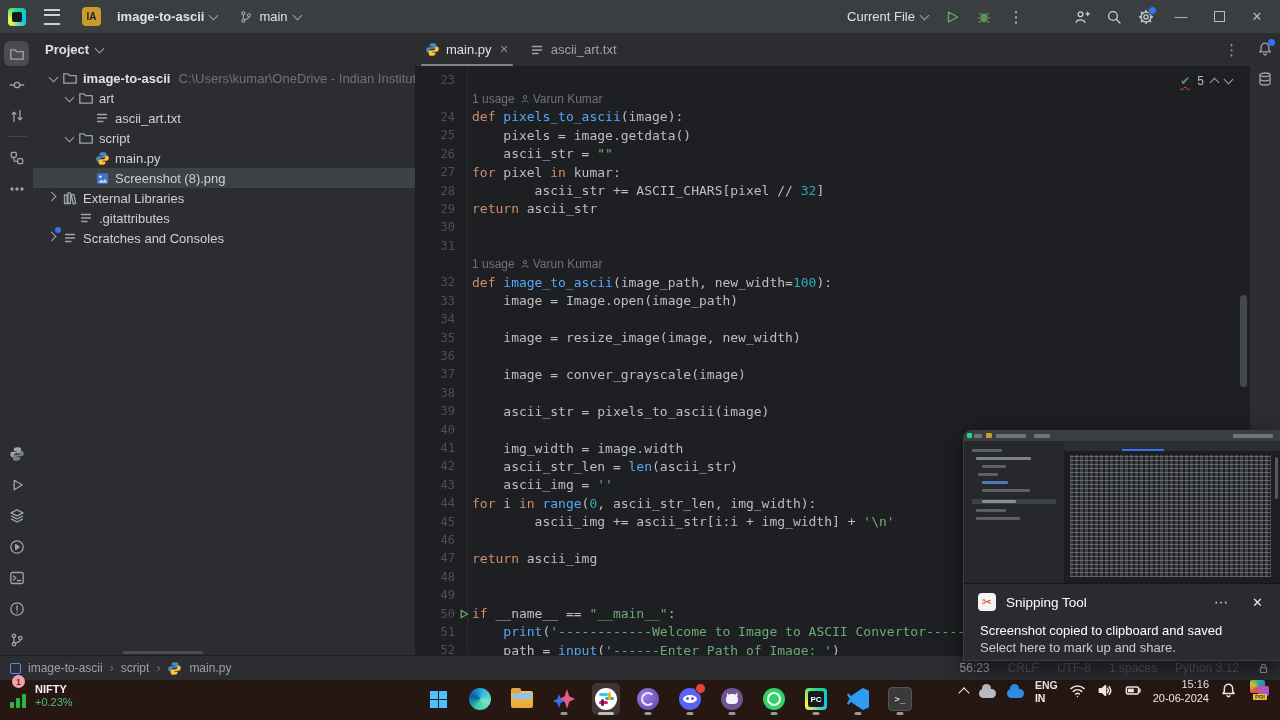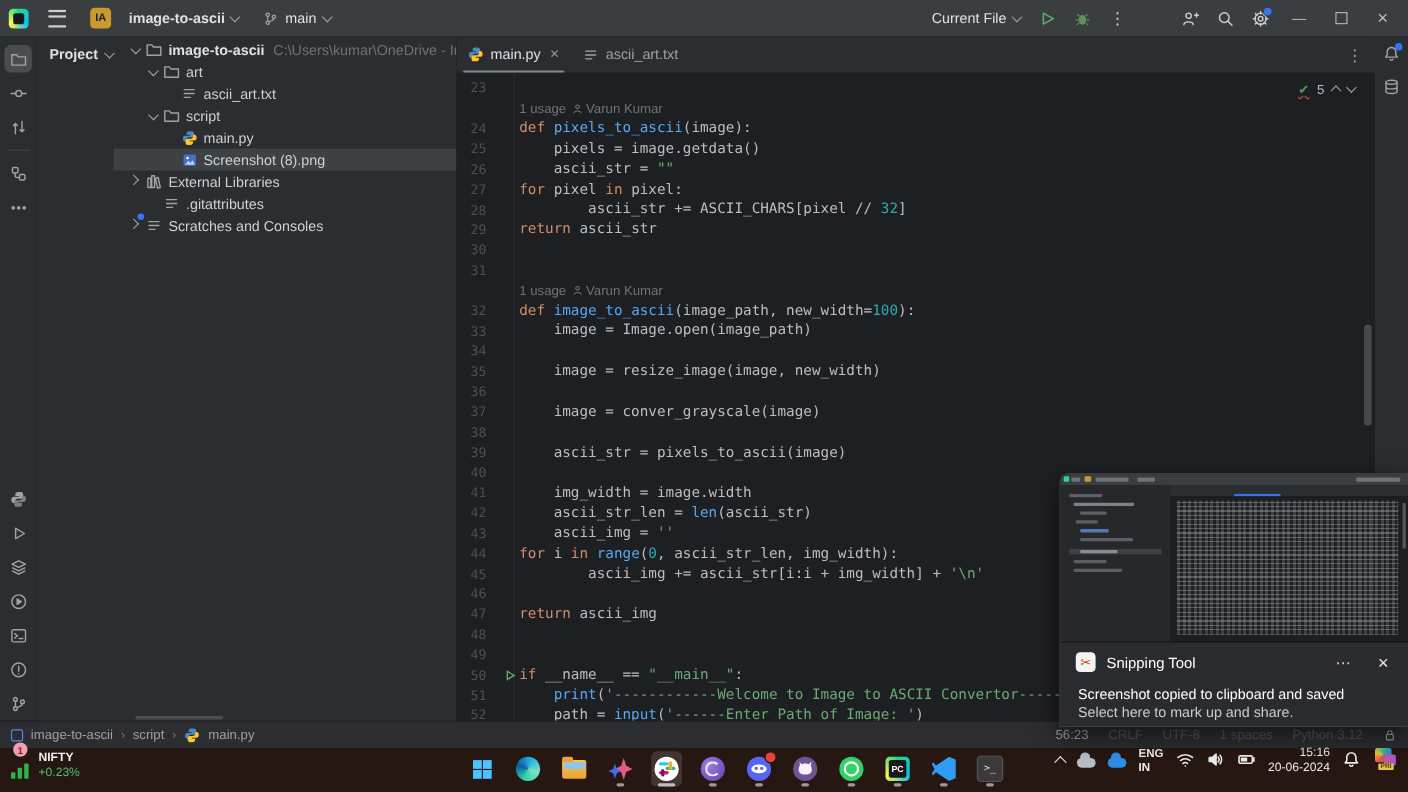--- a/index.html
+++ b/index.html
@@ -24,21 +24,21 @@
   svg.ic{display:block;}
   
   .mainrow{flex:1 1 auto;display:flex;min-height:0;}
   .strip{width:33px;background:#2B2D30;display:flex;flex-direction:column;align-items:center;padding-top:5px;flex:0 0 33px;}
   .strip .s-btn{width:25px;height:25px;margin:3px 0;border-radius:6px;display:flex;align-items:center;justify-content:center;color:#9FA4AA;}
   .strip .s-btn.active{background:#4A4C50;color:#E8EAED;}
   .strip .s-div{width:20px;border-top:1px solid #44464A;margin:5px 0;}
   .strip .s-spacer{flex:1;}
   .rightstrip{width:30px;background:#2B2D30;display:flex;flex-direction:column;align-items:center;padding-top:8px;flex:0 0 30px;gap:14px;}
   
-  .panel{width:382px;flex:0 0 382px;background:#2B2D30;display:flex;flex-direction:row;position:relative;}
+  .panel{width:382px;flex:0 0 382px;background:#2B2D30;display:flex;flex-direction:column;position:relative;}
   .panel-head{height:33px;display:flex;align-items:center;gap:7px;padding-left:12px;color:#DFE1E5;font-weight:bold;flex:0 0 33px;}
   .tree{flex:1;overflow:hidden;padding-top:2px;position:relative;}
   .trow{height:20px;display:flex;align-items:center;white-space:nowrap;overflow:hidden;color:#CED0D6;}
   .trow.sel{background:#3E4145;}
   .trow .tchev{width:16px;display:flex;justify-content:center;flex:0 0 16px;}
   .trow .ticon{width:18px;display:flex;justify-content:center;flex:0 0 18px;}
   .trow .tlabel{margin-left:4px;}
   .trow .tlabel.b{font-weight:bold;color:#DFE1E5;}
   .trow .tpath{color:#6F737A;margin-left:8px;}
   .hscroll{position:absolute;left:90px;bottom:1px;width:80px;height:3px;border-radius:2px;background:#4A4D51;}
@@ -48,21 +48,21 @@
   .tab{display:flex;align-items:center;gap:6px;padding:0 10px;color:#9DA1A8;position:relative;}
   .tab.active{color:#DFE1E5;}
   .tab.active::after{content:"";position:absolute;left:6px;right:6px;bottom:0;height:2px;background:#82858A;border-radius:1px;}
   .tab .x{color:#8C9096;font-size:11px;margin-left:2px;}
   .tab-sp{flex:1;}
   .tab-more{display:flex;align-items:center;padding:0 10px;color:#9DA1A8;font-size:15px;letter-spacing:1px;}
   .editor{flex:1;position:relative;overflow:hidden;font-family:"DejaVu Sans Mono","Liberation Mono",monospace;font-size:13px;}
   .gutline{position:absolute;top:0;bottom:0;left:52px;width:1px;background:rgba(255,255,255,0.06);}
   .code{position:absolute;inset:0;padding-top:4px;}
   .c-row{height:18.4px;display:flex;align-items:center;white-space:pre;}
-  .c-num{width:40px;text-align:center;color:#4B5059;flex:0 0 40px;font-size:12px;}
+  .c-num{width:40px;text-align:right;color:#4B5059;flex:0 0 40px;font-size:12px;}
   .c-run{width:17px;flex:0 0 17px;display:flex;justify-content:center;align-items:center;}
   .c-text{padding-left:0px;}
   .tk-kw{color:#CF8E6D;} .tk-fn{color:#56A8F5;} .tk-bi{color:#56A8F5;text-align:center;}
   .tk-st{color:#6AAB73;} .tk-nu{color:#2AACB8;} .tk-d{color:#BCBEC4;}
   .c-ann{color:#6F737A;font-family:"Liberation Sans",sans-serif;font-size:12px;display:flex;align-items:center;gap:5px;}
   .inspect{position:absolute;top:5px;right:14px;display:flex;align-items:center;gap:7px;color:#BCBEC4;font-size:12px;font-family:"Liberation Sans",sans-serif;background:#1E1F22;padding:2px 4px;border-radius:4px;}
   .inspect .ok{color:#57965C;text-decoration:underline wavy #C75450 1px;font-size:12px;}
   .vscroll{position:absolute;right:3px;top:228px;width:7px;height:92px;border-radius:4px;background:#45484C;}
   
   .statusbar{height:24px;background:#2B2D30;border-top:1px solid #1E1F22;display:flex;align-items:center;padding:0 10px;color:#9DA1A8;font-size:12px;flex:0 0 24px;}
@@ -429,21 +429,21 @@
         <div class="gutline"></div>
         <div class="code" id="code">
             <div class="c-row"><span class="c-num">23</span><span class="c-run"></span><span class="c-text"></span></div>
             <div class="c-row"><span class="c-num"></span><span class="c-run"></span><span class="c-ann"><span>1 usage</span><span style="display:flex;align-items:center;gap:3px;"><svg width="10" height="10" viewBox="0 0 16 16" fill="none" stroke="#6F737A" stroke-width="1.6">
                     <circle cx="8" cy="5" r="2.6"></circle>
                     <path d="M2.8 14c.7-4 9.7-4 10.4 0"></path>
                   </svg>Varun Kumar</span></span></div>
             <div class="c-row"><span class="c-num">24</span><span class="c-run"></span><span class="c-text"><span class="tk-kw">def </span><span class="tk-fn">pixels_to_ascii</span><span class="tk-d">(image):</span></span></div>
             <div class="c-row"><span class="c-num">25</span><span class="c-run"></span><span class="c-text"><span class="tk-d">    pixels = image.getdata()</span></span></div>
             <div class="c-row"><span class="c-num">26</span><span class="c-run"></span><span class="c-text"><span class="tk-d">    ascii_str = </span><span class="tk-st">""</span></span></div>
-            <div class="c-row"><span class="c-num">27</span><span class="c-run"></span><span class="c-text"><span class="tk-kw">for</span><span class="tk-d"> pixel </span><span class="tk-kw">in</span><span class="tk-d"> pixel:</span></span></div>
+            <div class="c-row"><span class="c-num">27</span><span class="c-run"></span><span class="c-text"><span class="tk-kw">for</span><span class="tk-d"> pixel </span><span class="tk-kw">in</span><span class="tk-d"> kumar:</span></span></div>
             <div class="c-row"><span class="c-num">28</span><span class="c-run"></span><span class="c-text"><span class="tk-d">        ascii_str += ASCII_CHARS[pixel // </span><span class="tk-nu">32</span><span class="tk-d">]</span></span></div>
             <div class="c-row"><span class="c-num">29</span><span class="c-run"></span><span class="c-text"><span class="tk-kw">return</span><span class="tk-d"> ascii_str</span></span></div>
             <div class="c-row"><span class="c-num">30</span><span class="c-run"></span><span class="c-text"></span></div>
             <div class="c-row"><span class="c-num">31</span><span class="c-run"></span><span class="c-text"></span></div>
             <div class="c-row"><span class="c-num"></span><span class="c-run"></span><span class="c-ann"><span>1 usage</span><span style="display:flex;align-items:center;gap:3px;"><svg width="10" height="10" viewBox="0 0 16 16" fill="none" stroke="#6F737A" stroke-width="1.6">
                     <circle cx="8" cy="5" r="2.6"></circle>
                     <path d="M2.8 14c.7-4 9.7-4 10.4 0"></path>
                   </svg>Varun Kumar</span></span></div>
             <div class="c-row"><span class="c-num">32</span><span class="c-run"></span><span class="c-text"><span class="tk-kw">def </span><span class="tk-fn">image_to_ascii</span><span class="tk-d">(image_path, new_width=</span><span class="tk-nu">100</span><span class="tk-d">):</span></span></div>
             <div class="c-row"><span class="c-num">33</span><span class="c-run"></span><span class="c-text"><span class="tk-d">    image = Image.open(image_path)</span></span></div>

